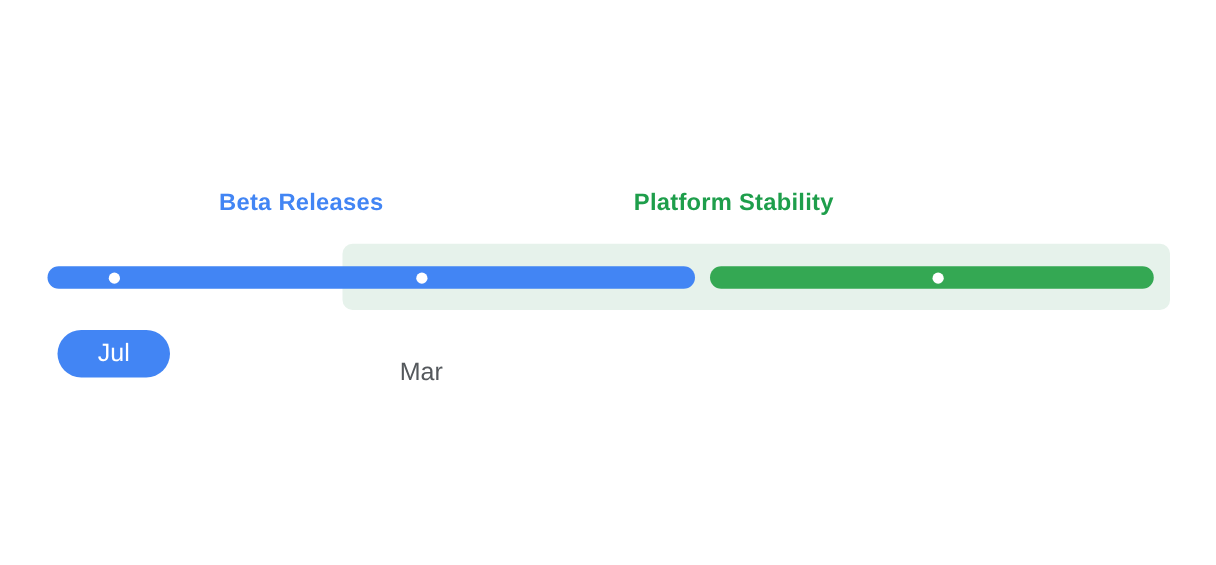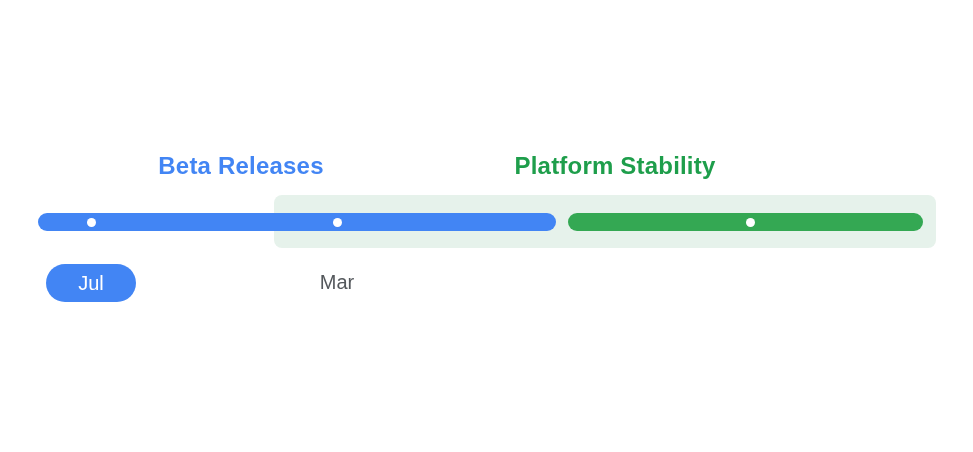--- a/index.html
+++ b/index.html
@@ -9,27 +9,27 @@
     font-family: "Liberation Sans", sans-serif;
     position: relative;
     overflow: hidden;
   }
   .canvas { position: absolute; left: 0; top: 0; width: 973px; height: 452px; }
 
   .phase-title {
     position: absolute;
     top: 152px;
     transform: translateX(-50%);
-    font-size: 24px;
+    font-size: 19px;
     font-weight: bold;
     letter-spacing: 0.2px;
     white-space: nowrap;
   }
   .phase-title.beta { left: 241px; color: var(--blue, #4285F4); }
-  .phase-title.stability { left: 615px; color: var(--green-text, #1E9E4B); }
+  .phase-title.stability { left: 587px; color: var(--green-text, #1E9E4B); }
 
   .stability-region {
     position: absolute;
     left: 274px; top: 195px;
     width: 662px; height: 53px;
     background: var(--green-bg, #E6F2EB);
     border-radius: 8px;
   }
 
   .bar {
@@ -64,21 +64,21 @@
     justify-content: center;
   }
 
   .milestone-label {
     position: absolute;
     top: 271px;
     transform: translateX(-50%);
     font-size: 20px;
     white-space: nowrap;
   }
-  .milestone-label.mar { left: 337px; color: var(--gray-text, #54585C); }
+  .milestone-label.mar { left: 337px; color: var(--gray-text, #54585C); margin-top: 16px; }
   .milestone-label.final { left: 746px; color: var(--green-text, #1E9E4B); }
 </style>
 </head>
 <body>
 
 <div class="canvas">
 
   <div class="phase-title beta">Beta Releases</div>
 
   <div class="phase-title stability">Platform Stability</div>

